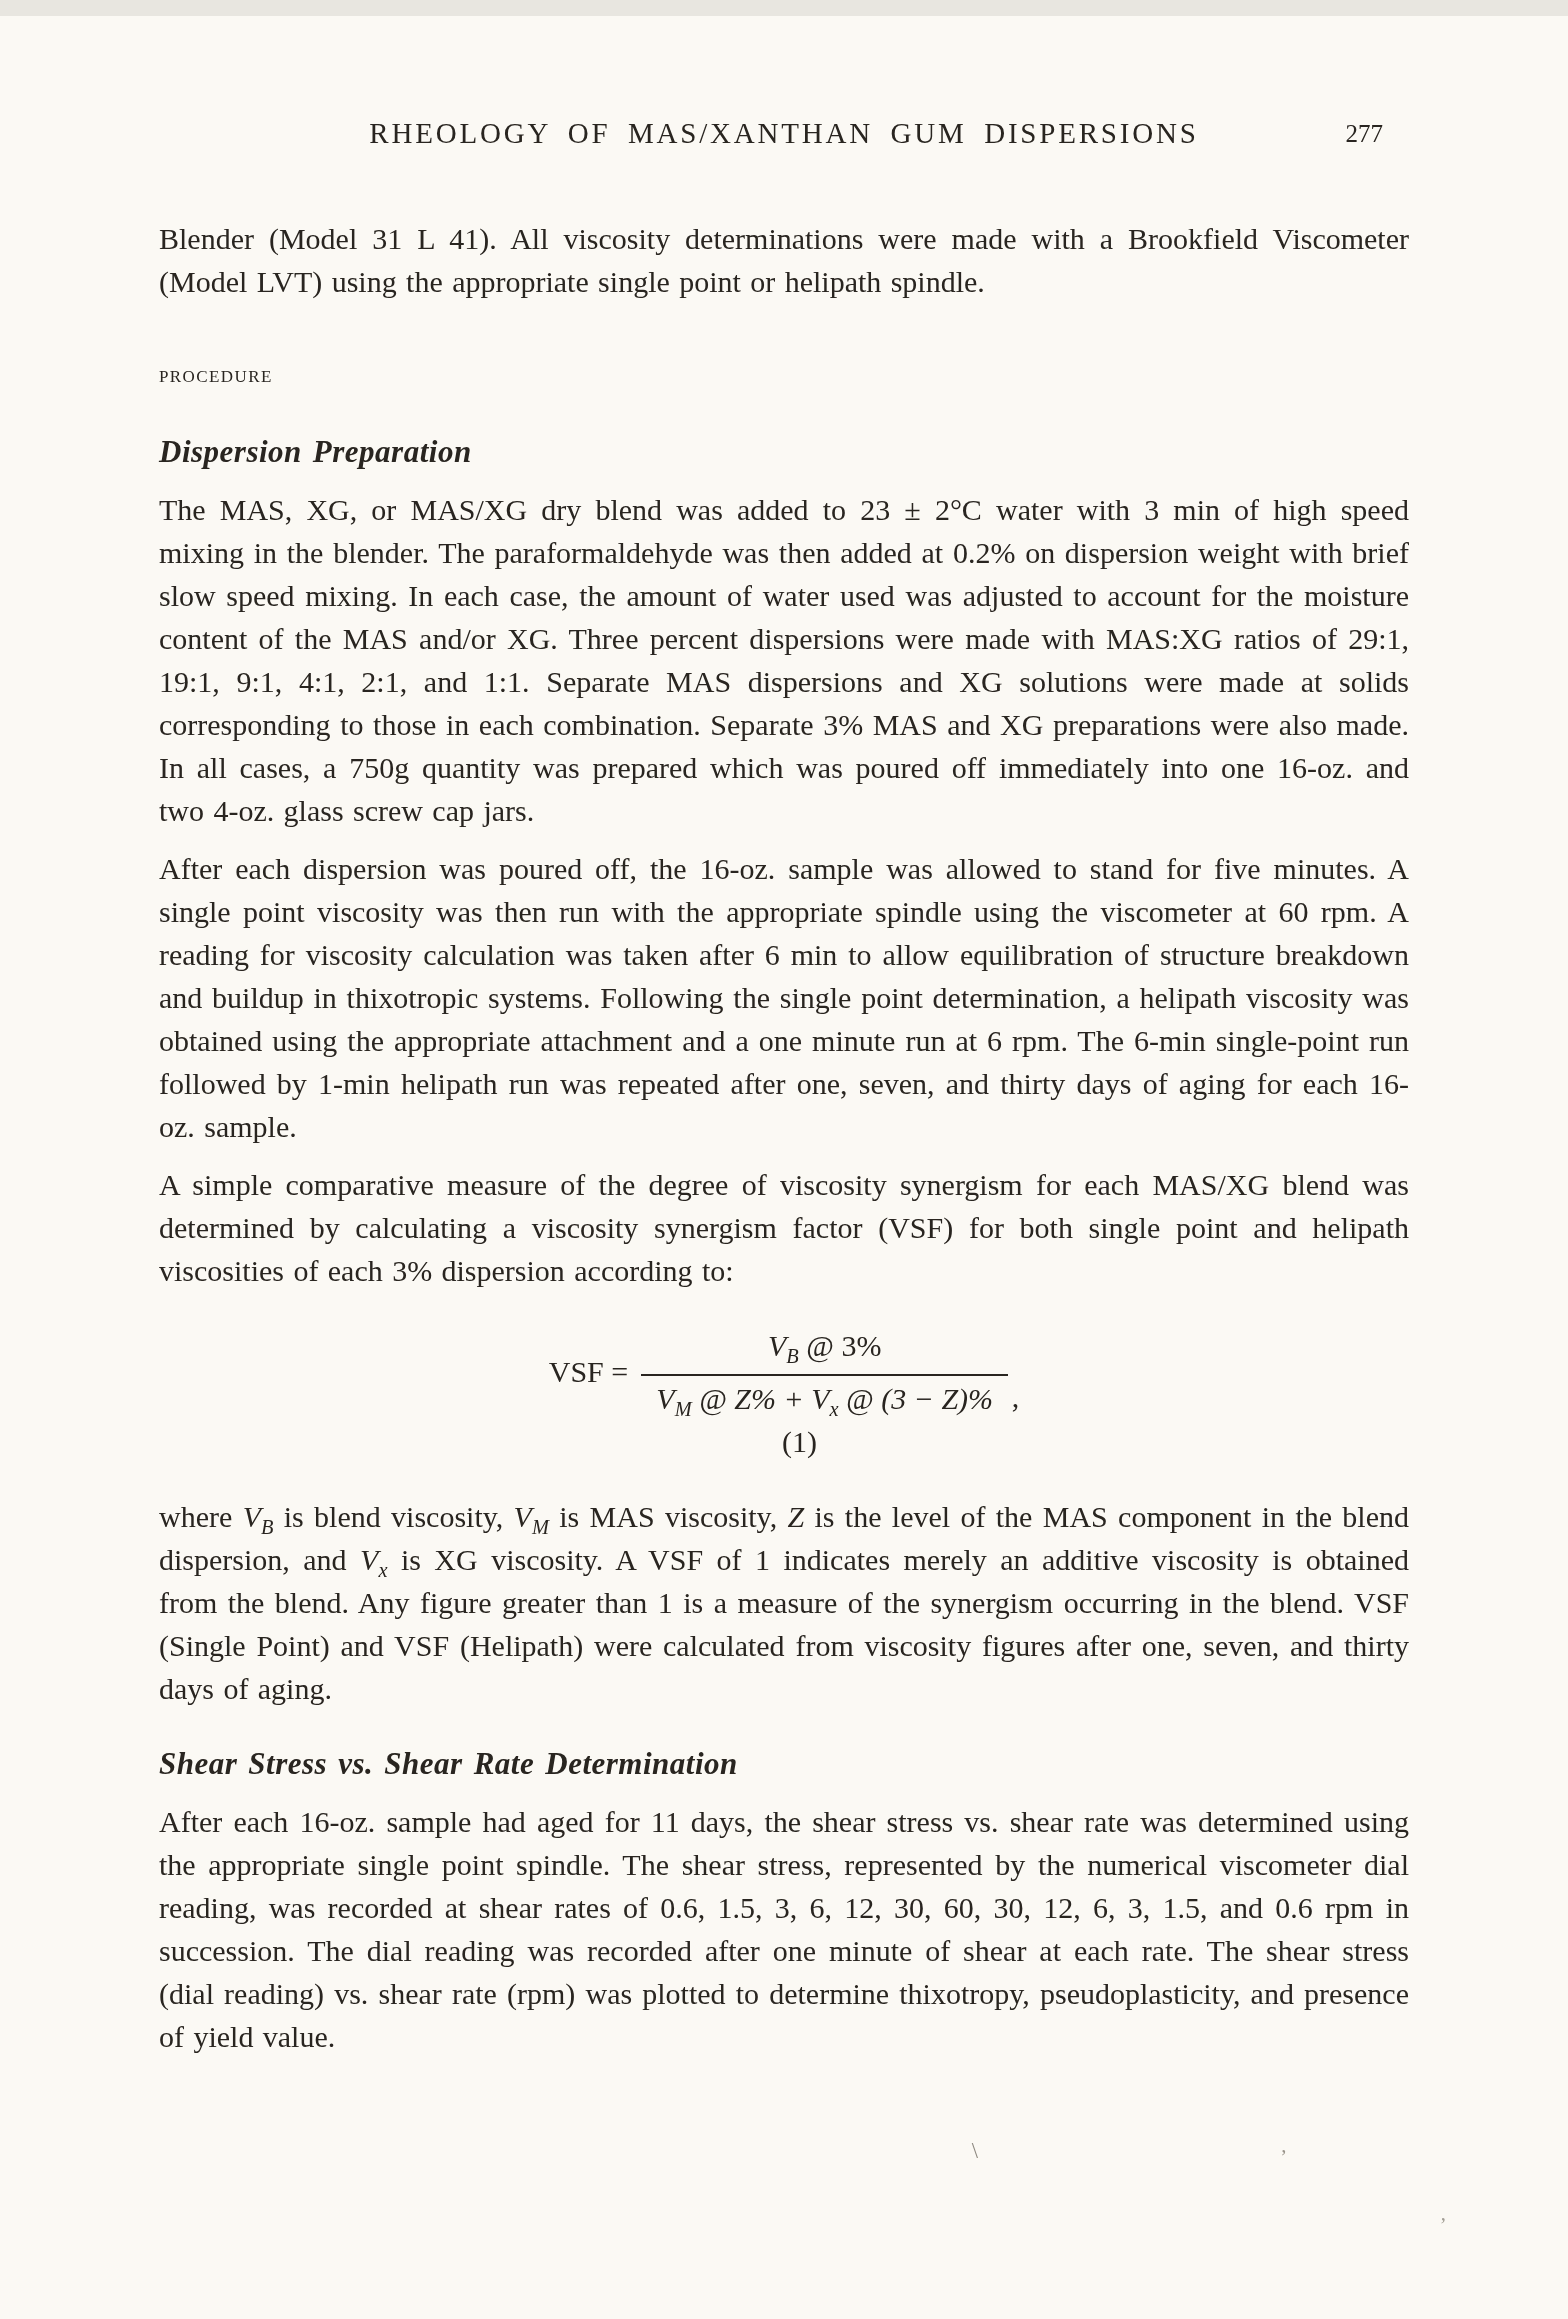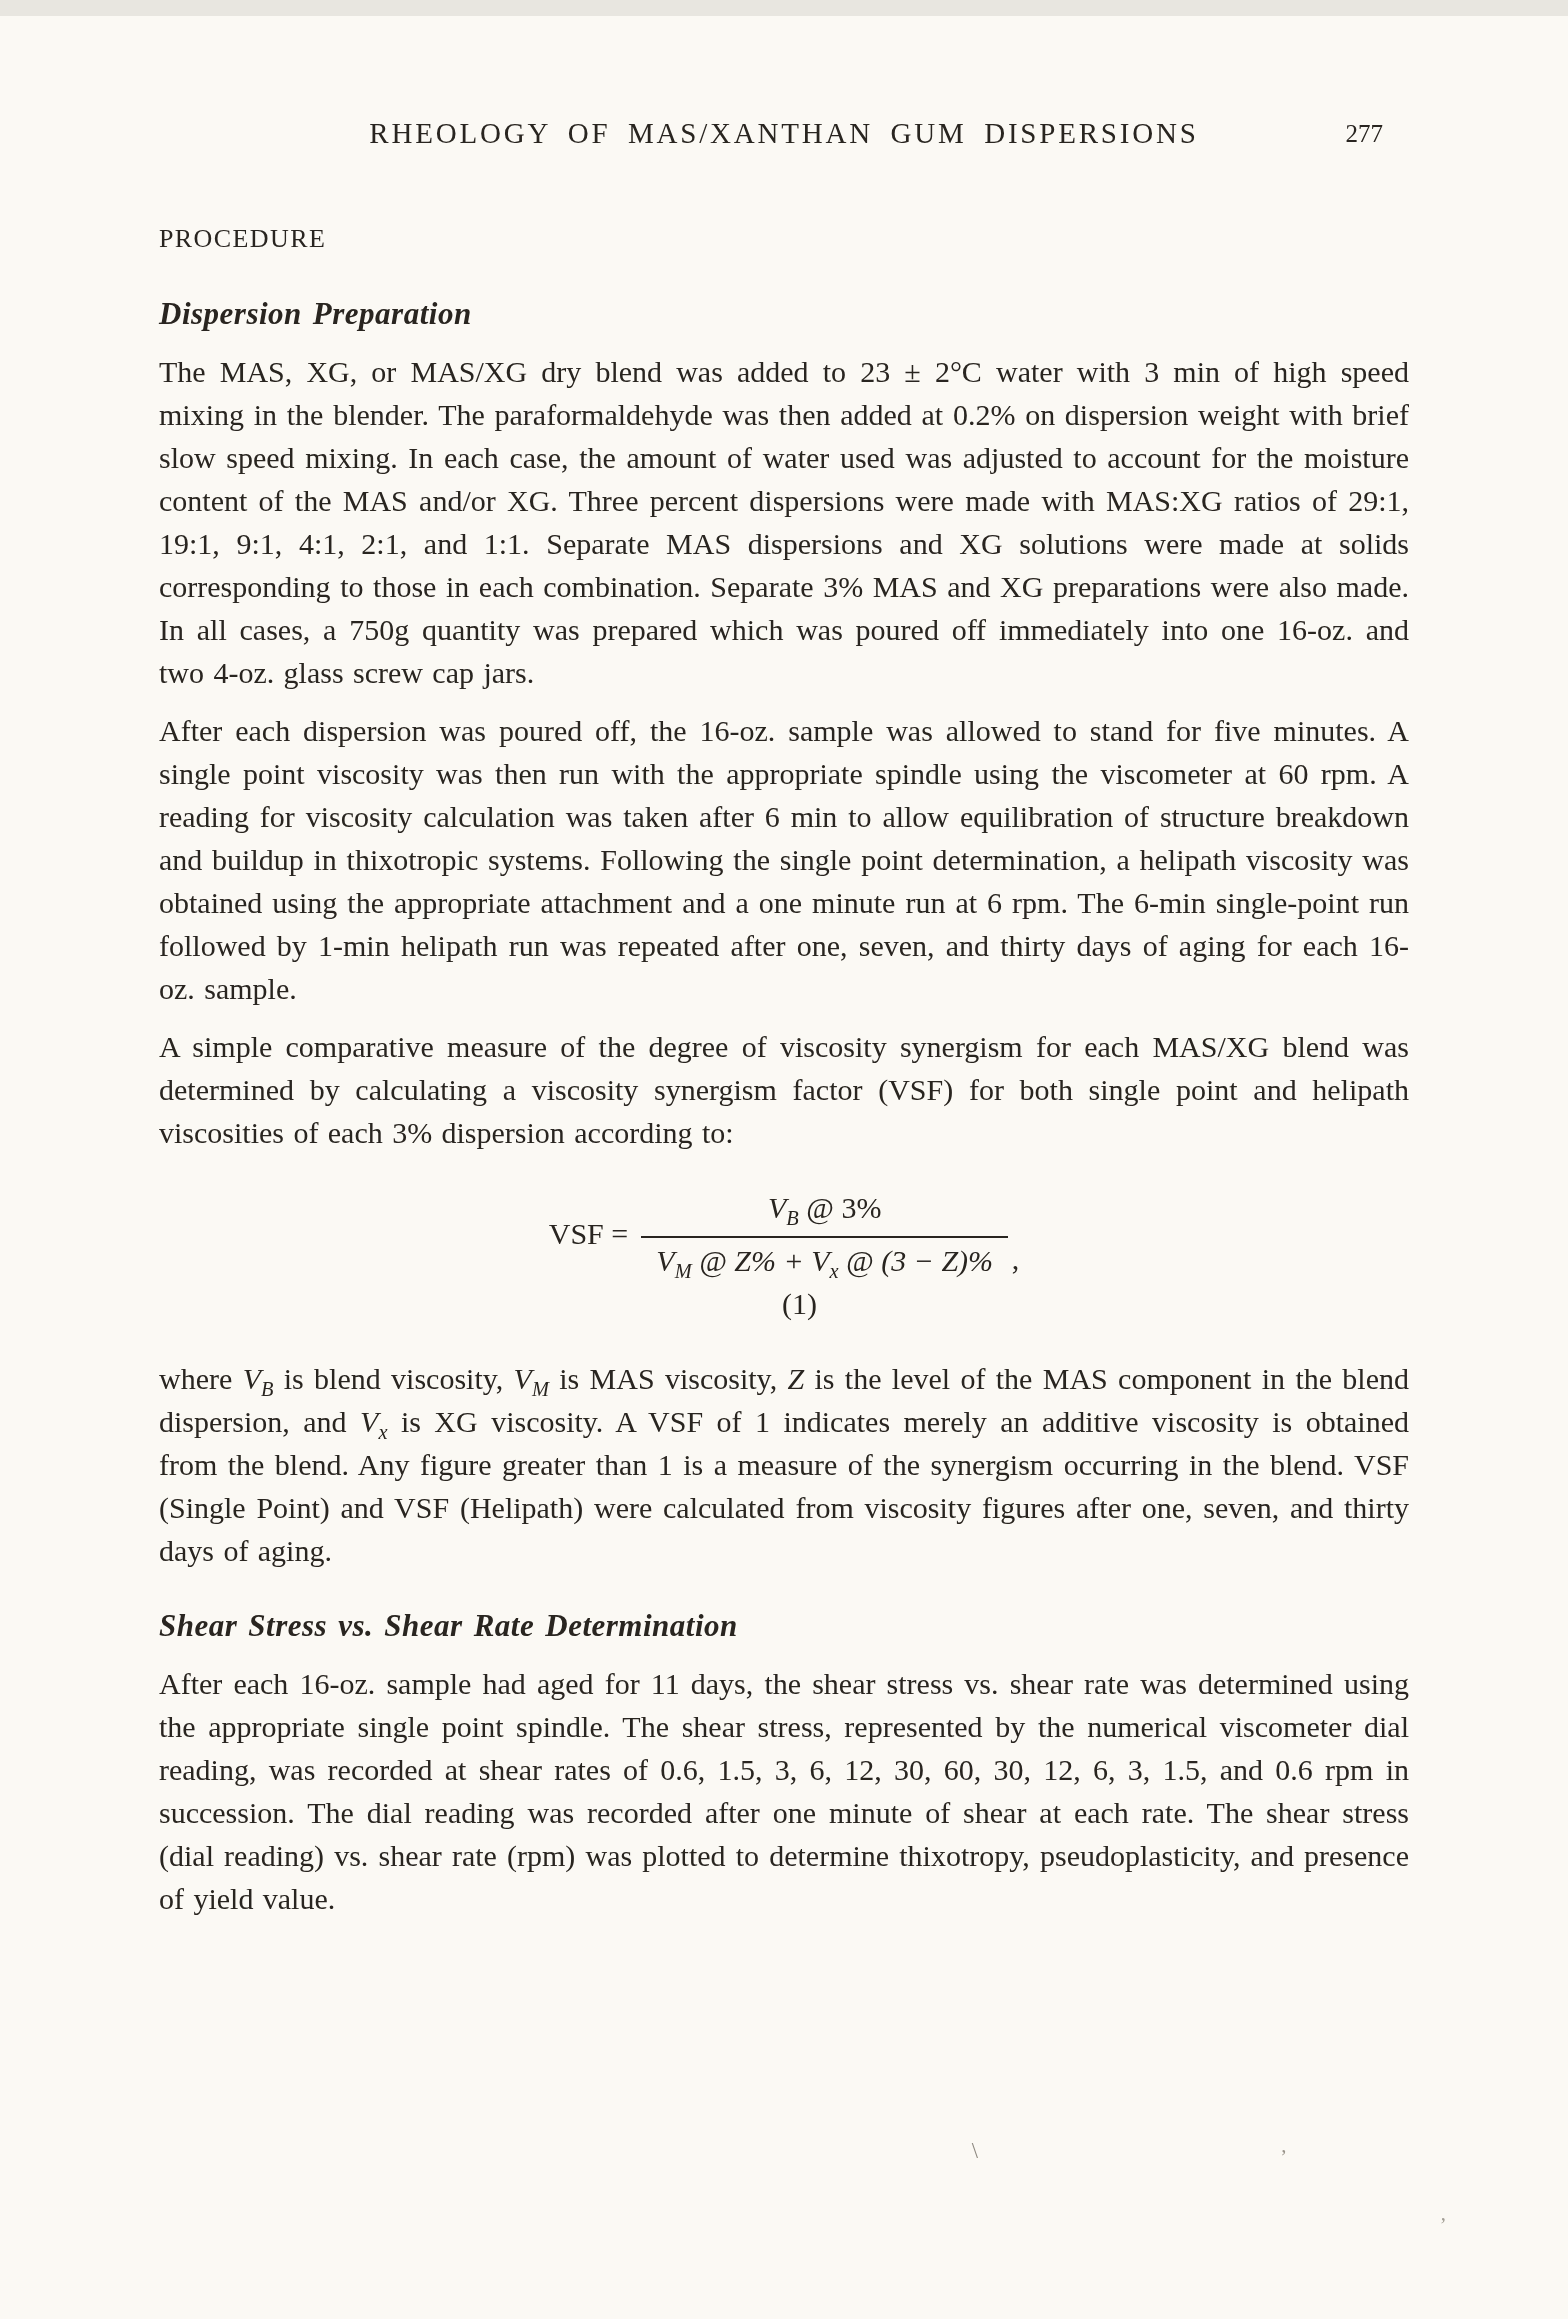--- a/index.html
+++ b/index.html
@@ -39,21 +39,21 @@
     top: 0;
     font-size: 25px;
   }
   .body-par {
     margin: 0 0 15px 0;
     text-align: justify;
     word-spacing: 1.9px;
   }
   .section-heading {
     margin: 52px 0 32px 0;
-    font-size: 26px;
+    font-size: 17px;
     font-weight: 400;
     letter-spacing: 1.4px;
   }
   .sub-heading {
     margin: 32px 0 15px 0;
     font-size: 31px;
     font-style: italic;
     font-weight: 700;
     letter-spacing: 0.5px;
     word-spacing: 2.8px;
@@ -115,20 +115,21 @@
 </head>
 <body>
 
 <div class="page">
 
   <header class="page-header">
     <div class="running-title">RHEOLOGY OF MAS/XANTHAN GUM DISPERSIONS</div>
     <div class="page-number">277</div>
   </header>
 
+  <p class="body-par">Blender (Model 31 L 41). All viscosity determinations were made with a Brookfield Viscometer (Model LVT) using the appropriate single point or helipath spindle.</p>
 
   <h2 class="section-heading">PROCEDURE</h2>
 
   <h3 class="sub-heading">Dispersion Preparation</h3>
   <p class="body-par">The MAS, XG, or MAS/XG dry blend was added to 23 ± 2°C water with 3 min of high speed mixing in the blender. The paraformaldehyde was then added at 0.2% on dispersion weight with brief slow speed mixing. In each case, the amount of water used was adjusted to account for the moisture content of the MAS and/or XG. Three percent dispersions were made with MAS:XG ratios of 29:1, 19:1, 9:1, 4:1, 2:1, and 1:1. Separate MAS dispersions and XG solutions were made at solids corresponding to those in each combination. Separate 3% MAS and XG preparations were also made. In all cases, a 750g quantity was prepared which was poured off immediately into one 16-oz. and two 4-oz. glass screw cap jars.</p>
 
   <p class="body-par">After each dispersion was poured off, the 16-oz. sample was allowed to stand for five minutes. A single point viscosity was then run with the appropriate spindle using the viscometer at 60 rpm. A reading for viscosity calculation was taken after 6 min to allow equilibration of structure breakdown and buildup in thixotropic systems. Following the single point determination, a helipath viscosity was obtained using the appropriate attachment and a one minute run at 6 rpm. The 6-min single-point run followed by 1-min helipath run was repeated after one, seven, and thirty days of aging for each 16-oz. sample.</p>
   <p class="body-par">A simple comparative measure of the degree of viscosity synergism for each MAS/XG blend was determined by calculating a viscosity synergism factor (VSF) for both single point and helipath viscosities of each 3% dispersion according to:</p>
 
   <div class="equation-row">

